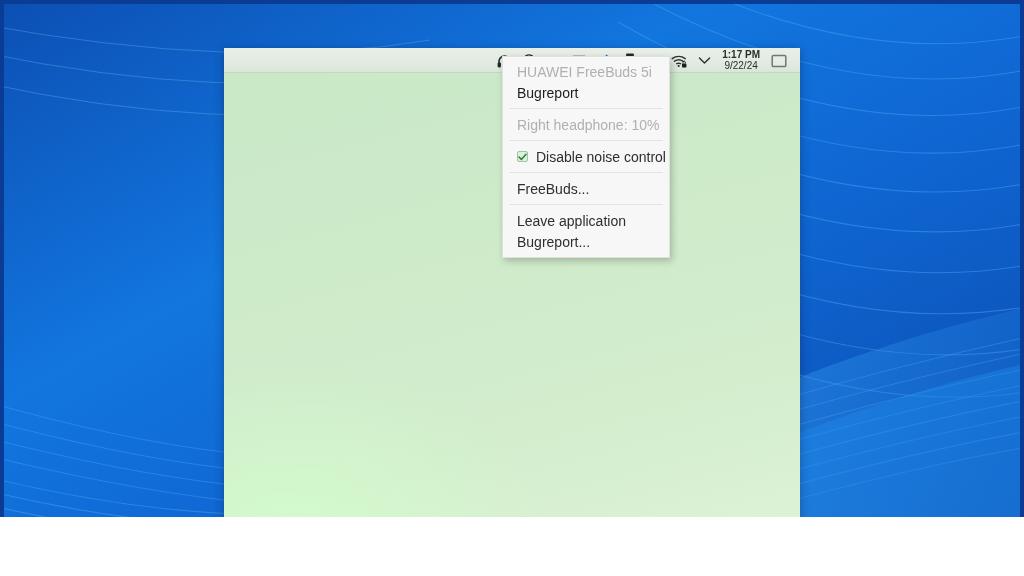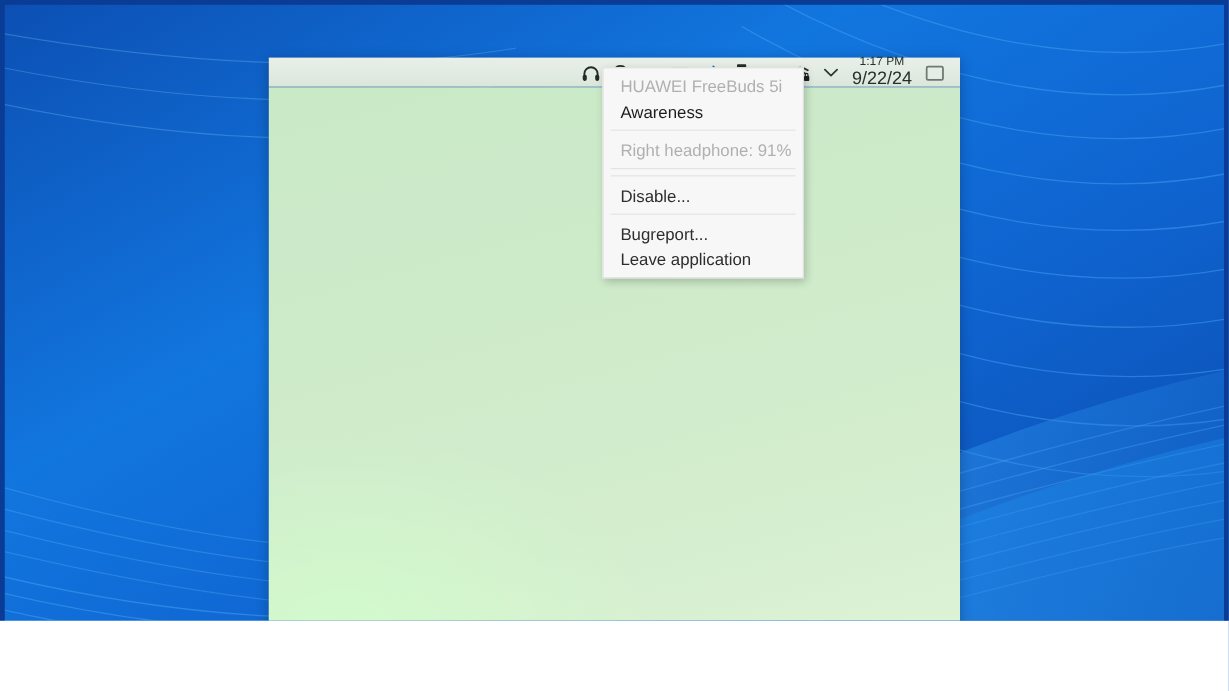--- a/index.html
+++ b/index.html
@@ -53,22 +53,22 @@
   }
   .tray-item svg{ display:block; }
   .kbd-layout{
     font-size:11px; font-weight:bold; color:#2c3730;
     letter-spacing:.3px; padding:0 6px;
   }
   #clock{
     display:flex; flex-direction:column; align-items:center; justify-content:center;
     line-height:1.05; padding:0 6px; color:#26302a;
   }
-  #clock .t{ font-size:10px; font-weight:normal; }
-  #clock .d{ font-size:15px; }
+  #clock .t{ font-size:10px; font-weight:bold; }
+  #clock .d{ font-size:10px; }
 
   
   #tray-menu{
     position:absolute;
     left:502px; top:56px;
     width:168px;
     background:#f7f7f7;
     border:1px solid #e0e0e0;
     box-shadow:2px 3px 7px rgba(0,0,0,.22);
     padding:4px 0 5px 0;
@@ -259,34 +259,42 @@
       </div>
     </div>
 
     <div id="window-body"></div>
   </div>
 
   <div id="tray-menu">
 
     <div class="mi disabled">HUAWEI FreeBuds 5i</div>
 
-    <div class="mi strong">Awareness</div>
+    <div class="mi strong">Bugreport</div>
 
     <div class="sep"></div>
 
-    <div class="mi disabled">Right headphone: 91%</div>
+    <div class="mi disabled">Right headphone: 10%</div>
 
     <div class="sep"></div>
 
+    <div class="mi">
+      <span class="cb checked">
+        <svg width="9" height="8" viewBox="0 0 9 8">
+          <path d="M1 4 L3.4 6.4 L8 1.3" fill="none" stroke="#2d7a3e" stroke-width="1.5" stroke-linecap="round" stroke-linejoin="round"></path>
+        </svg>
+      </span>
+      <span>Disable noise control</span>
+    </div>
 
 
 
     <div class="sep"></div>
 
-    <div class="mi">Disable...</div>
+    <div class="mi">FreeBuds...</div>
 
     <div class="sep"></div>
 
+    <div class="mi">Leave application</div>
     <div class="mi">Bugreport...</div>
-    <div class="mi">Leave application</div>
   </div>
 
 </div>
 
 </body></html>

